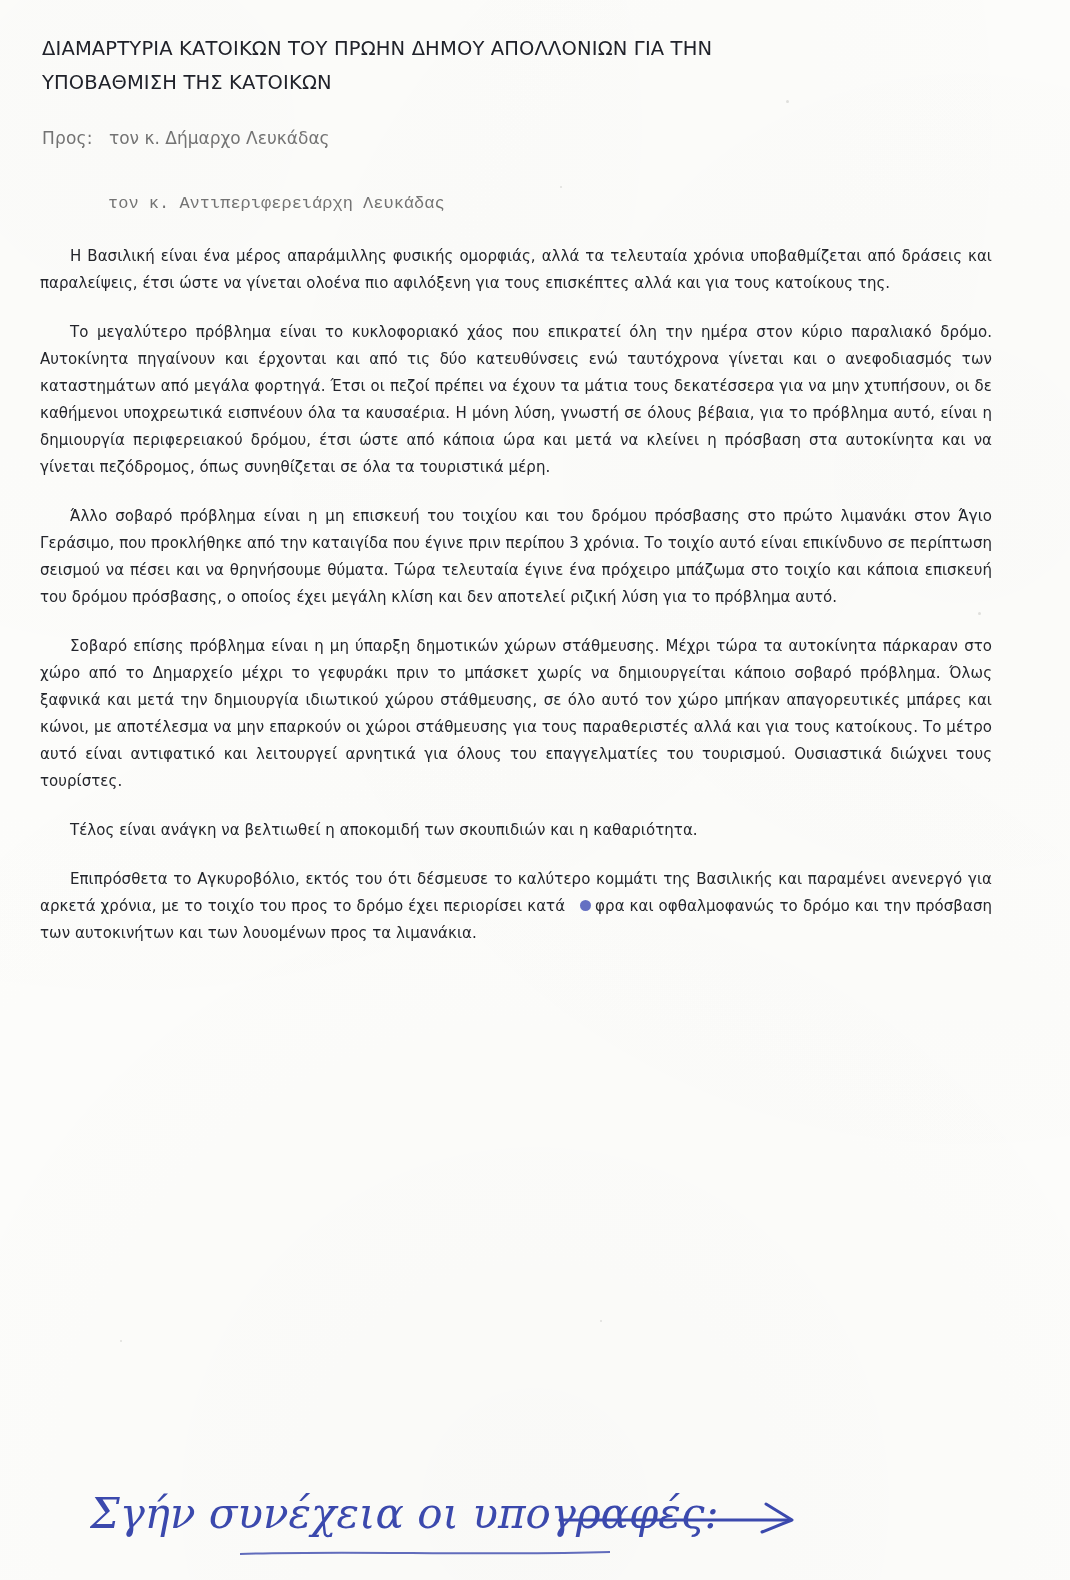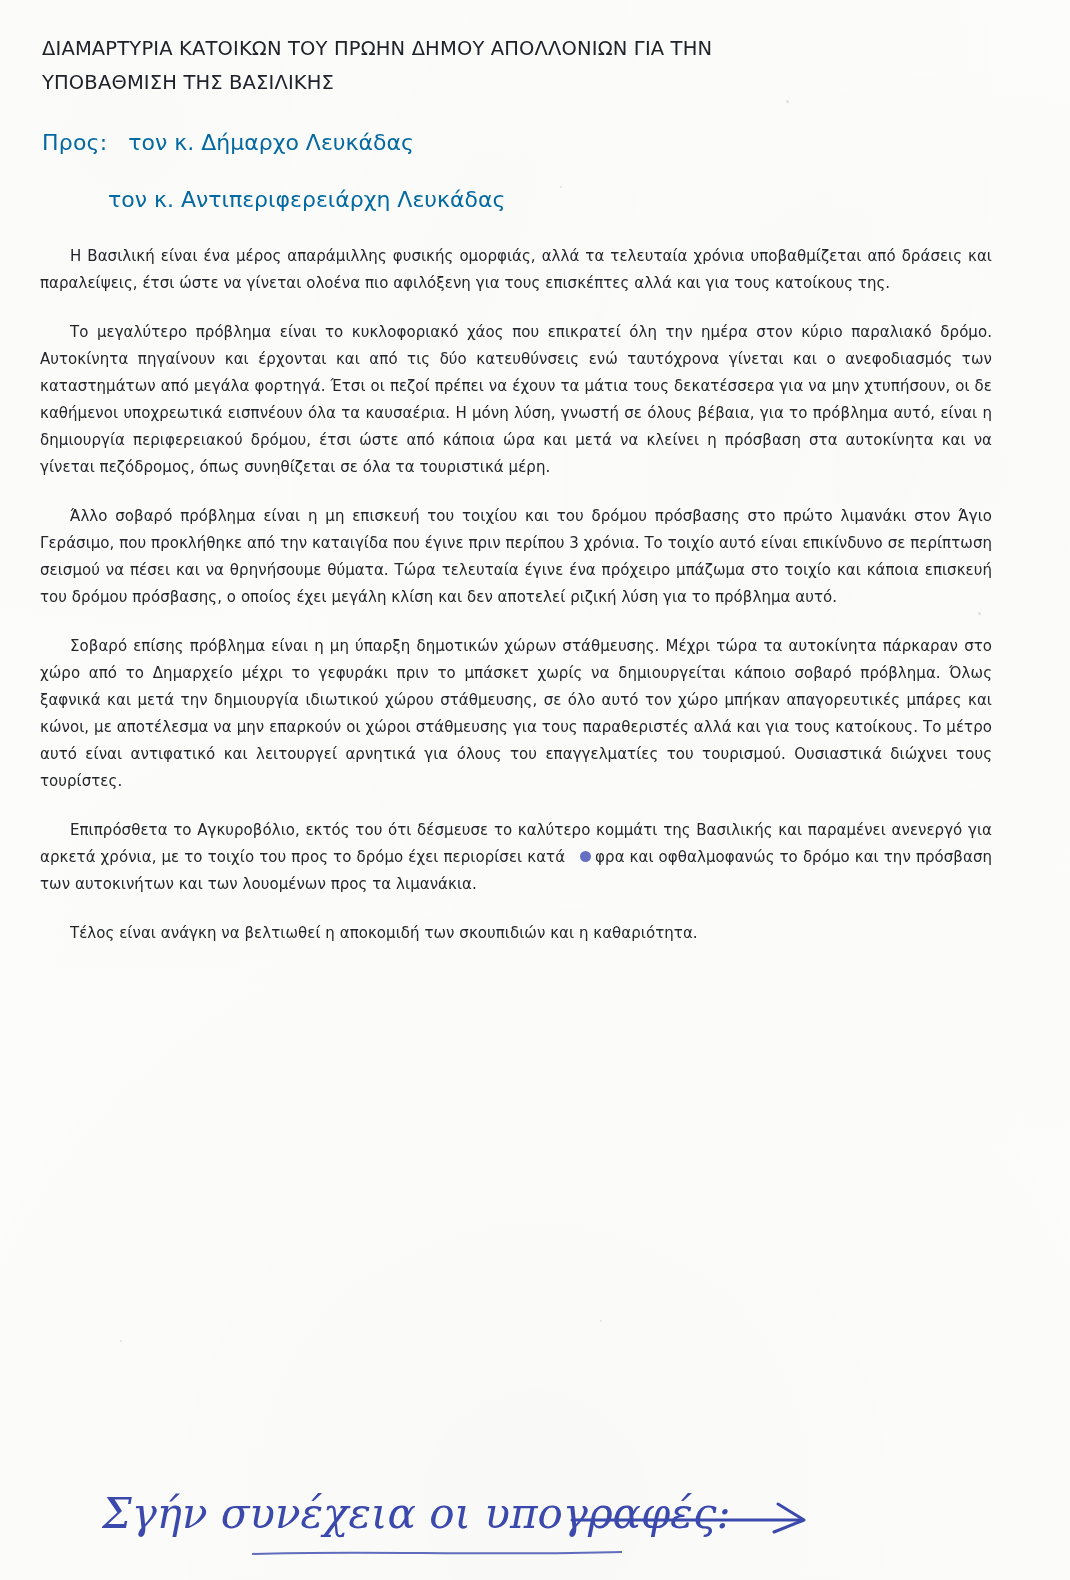--- a/index.html
+++ b/index.html
@@ -42,33 +42,34 @@
     letter-spacing: 0.15px;
     color: #20222a;
     margin: 6px 0 0 0;
     padding-left: 2px;
   }
   .title .l2 {
     display: block;
   }
   .addr-block {
     margin-top: 26px;
-    font-size: 22px;
+    font-size: 17px;
     line-height: 1.6;
-    color: #0369a1;
+    color: #737373;
   }
   .addr-1 {
     padding-left: 2px;
   }
   .addr-1 .lbl {
     letter-spacing: 0.2px;
   }
   .addr-2 {
-    margin-top: 22px;
+    margin-top: 38px;
     padding-left: 68px;
+    font-family: Liberation Mono, monospace;
   }
   p.body {
     font-size: 15px;
     line-height: 1.80;
     margin: 22px 0 0 0;
     text-align: justify;
     text-justify: inter-word;
     color: #23252b;
     text-indent: 30px;
     letter-spacing: 0.05px;
@@ -89,21 +90,21 @@
     width: 11px;
     height: 11px;
     margin-left: -5px;
     margin-top: -6px;
     border-radius: 50%;
     background: #4a57b8;
     opacity: 0.85;
   }
   .handwriting {
     position: absolute;
-    left: 12px;
+    left: 0;
     right: 0;
     bottom: 0;
     height: 140px;
   }
   .handwriting svg {
     position: absolute;
     left: 90px;
     bottom: 2px;
   }
   .hw-text {
@@ -128,42 +129,42 @@
   <div class="speck" style="left:786px; top:100px; width:3px; height:3px;"></div>
   <div class="speck" style="left:560px; top:186px; width:2px; height:2px;"></div>
   <div class="speck" style="left:978px; top:612px; width:3px; height:3px;"></div>
   <div class="speck" style="left:120px; top:1340px; width:2px; height:2px;"></div>
   <div class="speck" style="left:600px; top:1320px; width:2px; height:2px;"></div>
 
   <div class="doc">
 
     <div class="title">
       <span>ΔΙΑΜΑΡΤΥΡΙΑ ΚΑΤΟΙΚΩΝ ΤΟΥ ΠΡΩΗΝ ΔΗΜΟΥ ΑΠΟΛΛΟΝΙΩΝ ΓΙΑ ΤΗΝ</span>
-      <span class="l2">ΥΠΟΒΑΘΜΙΣΗ ΤΗΣ ΒΑΣΙΛΙΚΗΣ</span>
+      <span class="l2">ΥΠΟΒΑΘΜΙΣΗ ΤΗΣ ΚΑΤΟΙΚΩΝ</span>
     </div>
 
     <div class="addr-block">
       <div class="addr-1">
         <span class="lbl">Προς:</span>
         &nbsp;
         <span>τον κ. Δήμαρχο Λευκάδας</span>
       </div>
       <div class="addr-2">
         <span>τον κ. Αντιπεριφερειάρχη Λευκάδας</span>
       </div>
     </div>
 
     <p class="body first">Η Βασιλική είναι ένα μέρος απαράμιλλης φυσικής ομορφιάς, αλλά τα τελευταία χρόνια υποβαθμίζεται από δράσεις και παραλείψεις, έτσι ώστε να γίνεται ολοένα πιο αφιλόξενη για τους επισκέπτες αλλά και για τους κατοίκους της.</p>
     <p class="body">Το μεγαλύτερο πρόβλημα είναι το κυκλοφοριακό χάος που επικρατεί όλη την ημέρα στον κύριο παραλιακό δρόμο. Αυτοκίνητα πηγαίνουν και έρχονται και από τις δύο κατευθύνσεις ενώ ταυτόχρονα γίνεται και ο ανεφοδιασμός των καταστημάτων από μεγάλα φορτηγά. Έτσι οι πεζοί πρέπει να έχουν τα μάτια τους δεκατέσσερα για να μην χτυπήσουν, οι δε καθήμενοι υποχρεωτικά εισπνέουν όλα τα καυσαέρια. Η μόνη λύση, γνωστή σε όλους βέβαια, για το πρόβλημα αυτό, είναι η δημιουργία περιφερειακού δρόμου, έτσι ώστε από κάποια ώρα και μετά να κλείνει η πρόσβαση στα αυτοκίνητα και να γίνεται πεζόδρομος, όπως συνηθίζεται σε όλα τα τουριστικά μέρη.</p>
     <p class="body">Άλλο σοβαρό πρόβλημα είναι η μη επισκευή του τοιχίου και του δρόμου πρόσβασης στο πρώτο λιμανάκι στον Άγιο Γεράσιμο, που προκλήθηκε από την καταιγίδα που έγινε πριν περίπου 3 χρόνια. Το τοιχίο αυτό είναι επικίνδυνο σε περίπτωση σεισμού να πέσει και να θρηνήσουμε θύματα. Τώρα τελευταία έγινε ένα πρόχειρο μπάζωμα στο τοιχίο και κάποια επισκευή του δρόμου πρόσβασης, ο οποίος έχει μεγάλη κλίση και δεν αποτελεί ριζική λύση για το πρόβλημα αυτό.</p>
     <p class="body">Σοβαρό επίσης πρόβλημα είναι η μη ύπαρξη δημοτικών χώρων στάθμευσης. Μέχρι τώρα τα αυτοκίνητα πάρκαραν στο χώρο από το Δημαρχείο μέχρι το γεφυράκι πριν το μπάσκετ χωρίς να δημιουργείται κάποιο σοβαρό πρόβλημα. Όλως ξαφνικά και μετά την δημιουργία ιδιωτικού χώρου στάθμευσης, σε όλο αυτό τον χώρο μπήκαν απαγορευτικές μπάρες και κώνοι, με αποτέλεσμα να μην επαρκούν οι χώροι στάθμευσης για τους παραθεριστές αλλά και για τους κατοίκους. Το μέτρο αυτό είναι αντιφατικό και λειτουργεί αρνητικά για όλους του επαγγελματίες του τουρισμού. Ουσιαστικά διώχνει τους  τουρίστες.</p>
 
+    <p class="body">Τέλος είναι ανάγκη να βελτιωθεί η αποκομιδή των σκουπιδιών και η καθαριότητα.</p>
+
     <p class="body"><span>Επιπρόσθετα το Αγκυροβόλιο, εκτός του ότι δέσμευσε το καλύτερο κομμάτι της Βασιλικής και παραμένει ανενεργό για αρκετά χρόνια, με το τοιχίο του προς το δρόμο έχει περιορίσει κατά</span><span class="ink-dot">φ</span><span>ρα και οφθαλμοφανώς το δρόμο και την πρόσβαση των αυτοκινήτων και των λουομένων προς τα λιμανάκια.</span></p>
-
-    <p class="body">Τέλος είναι ανάγκη να βελτιωθεί η αποκομιδή των σκουπιδιών και η καθαριότητα.</p>
 
   </div>
 
   <div class="handwriting">
     <svg width="820" height="120" viewBox="0 0 820 120">
       <text class="hw-text" x="0" y="70">Σγήν συνέχεια οι υπογραφές:</text>
       <g>
         <path d="M470 62 L700 62" stroke="#3b49ad" stroke-width="3" fill="none" stroke-linecap="round"></path>
         <path d="M676 46 L702 62 L672 74" stroke="#3b49ad" stroke-width="3" fill="none" stroke-linecap="round" stroke-linejoin="round"></path>
       </g>

